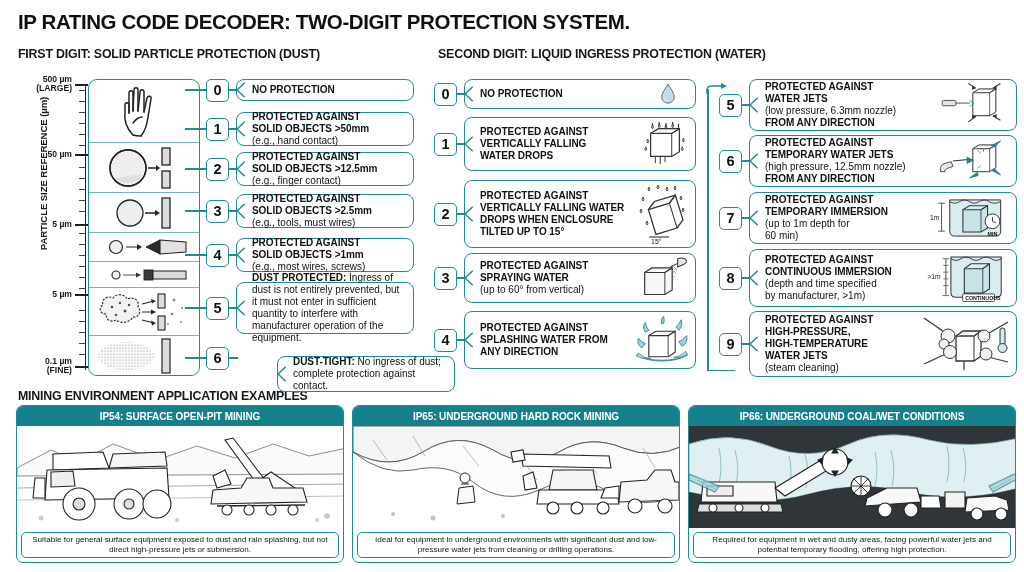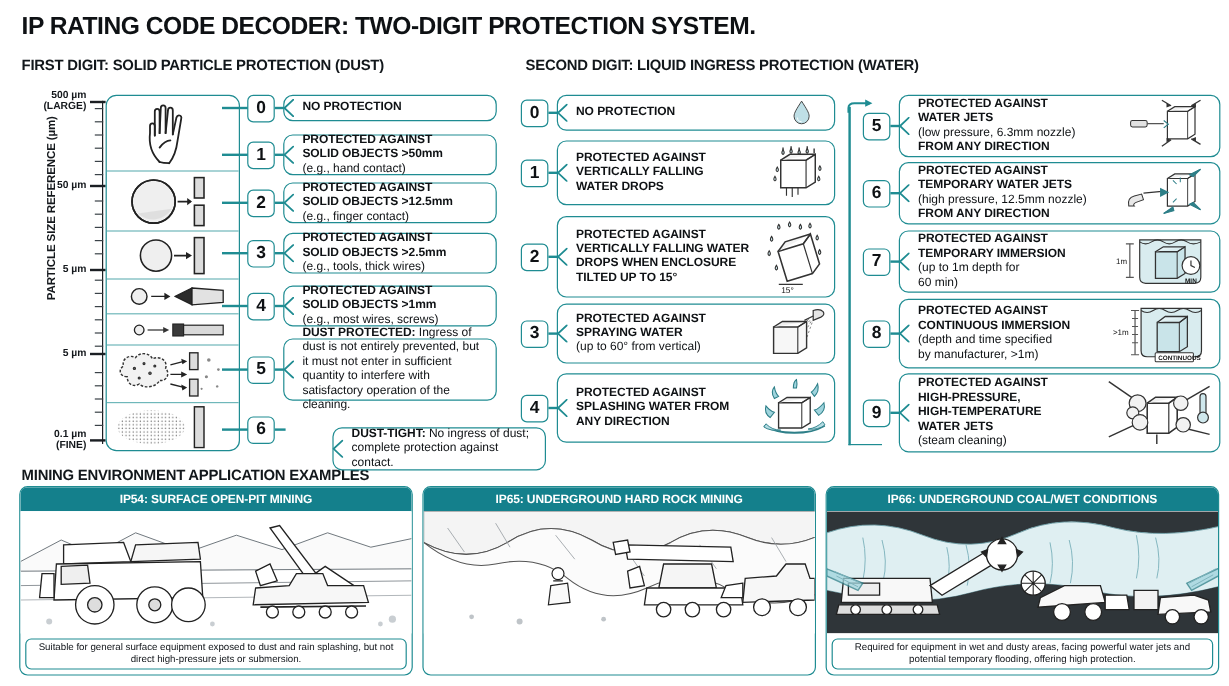--- a/index.html
+++ b/index.html
@@ -296,39 +296,39 @@
         </svg>
         <div class="txt"><span class="b">PROTECTED AGAINST</span><br><span class="b">SOLID OBJECTS &gt;12.5mm</span><br><span class="n">(e.g., finger contact)</span></div>
       </div>
       <div class="badge" style="left: 206px; top: 199.5px;">3</div>
       <div class="connector" style="left: 185px; top: 210.25px; width: 22px;"></div>
       <div class="connector" style="left: 229px; top: 210.25px; width: 9px;"></div>
       <div class="infobox" style="left: 236px; top: 194px; width: 178px; height: 34px;">
         <svg class="notch" viewBox="0 0 9 15">
           <path d="M9 0 L1 7.5 L9 15" fill="#fff" stroke="#1f8c92" stroke-width="1.5"></path>
         </svg>
-        <div class="txt"><span class="b">PROTECTED AGAINST</span><br><span class="b">SOLID OBJECTS &gt;2.5mm</span><br><span class="n">(e.g., tools, thick wires)</span></div>
+        <div class="txt"><span class="b">PROTECTED AGAINST</span><br><span class="b">SOLID OBJECTS &gt;2.5mm</span><br><span class="n">(e.g., tools, must wires)</span></div>
       </div>
       <div class="badge" style="left: 206px; top: 243.5px;">4</div>
       <div class="connector" style="left: 185px; top: 254.25px; width: 22px;"></div>
       <div class="connector" style="left: 229px; top: 254.25px; width: 9px;"></div>
       <div class="infobox" style="left: 236px; top: 238px; width: 178px; height: 34px;">
         <svg class="notch" viewBox="0 0 9 15">
           <path d="M9 0 L1 7.5 L9 15" fill="#fff" stroke="#1f8c92" stroke-width="1.5"></path>
         </svg>
         <div class="txt"><span class="b">PROTECTED AGAINST</span><br><span class="b">SOLID OBJECTS &gt;1mm</span><br><span class="n">(e.g., most wires, screws)</span></div>
       </div>
       <div class="badge" style="left: 206px; top: 296.5px;">5</div>
       <div class="connector" style="left: 185px; top: 307.25px; width: 22px;"></div>
       <div class="connector" style="left: 229px; top: 307.25px; width: 9px;"></div>
       <div class="infobox" style="left: 236px; top: 282px; width: 178px; height: 52px;">
         <svg class="notch" viewBox="0 0 9 15">
           <path d="M9 0 L1 7.5 L9 15" fill="#fff" stroke="#1f8c92" stroke-width="1.5"></path>
         </svg>
-        <div class="txt"><span class="b">DUST PROTECTED:</span><span class="n"> Ingress of dust is not entirely prevented, but it must not enter in sufficient quantity to interfere with satisfactory operation of the cleaning.</span></div>
+        <div class="txt"><span class="b">DUST PROTECTED:</span><span class="n"> Ingress of dust is not entirely prevented, but it must not enter in sufficient quantity to interfere with manufacturer operation of the equipment.</span></div>
       </div>
       <div class="badge" style="left: 206px; top: 346.5px;">6</div>
       <div class="connector" style="left: 185px; top: 357.25px; width: 22px;"></div>
       <div class="connector" style="left: 229px; top: 357.25px; width: 9px;"></div>
       <div class="infobox" style="left: 236px; top: 356px; width: 178px; height: 36px; margin-left: 41px;">
         <svg class="notch" viewBox="0 0 9 15">
           <path d="M9 0 L1 7.5 L9 15" fill="#fff" stroke="#1f8c92" stroke-width="1.5"></path>
         </svg>
         <div class="txt"><span class="b">DUST-TIGHT:</span><span class="n"> No ingress of dust; complete protection against contact.</span></div>
       </div>
@@ -691,20 +691,21 @@
               <path d="M106 62 L120 60 L122 76 L104 78 Z"></path>
               <circle cx="112" cy="52" r="5" fill="#fff"></circle>
               <path d="M108 58 L116 58"></path>
             </g>
             <g fill="#bfc4c8">
               <circle cx="40" cy="88" r="2"></circle>
               <circle cx="80" cy="92" r="2.5"></circle>
               <circle cx="150" cy="90" r="2"></circle>
             </g>
           </svg></div>
+        <div class="card-cap">Ideal for equipment in underground environments with significant dust and low-pressure water jets from cleaning or drilling operations.</div>
       </div>
       <div class="card" style="left: 688px;">
         <div class="card-head">IP66: UNDERGROUND COAL/WET CONDITIONS</div>
         <div class="card-art"><svg width="330" height="102" viewBox="0 0 330 102" preserveAspectRatio="none">
             <rect width="330" height="102" fill="#fff"></rect>
             <path d="M0 0 L330 0 L330 12 Q280 24 240 14 Q196 2 160 18 Q120 36 80 20 Q40 4 0 18 Z" fill="#2f3539"></path>
             <path d="M0 18 Q40 4 80 20 Q120 36 160 18 Q196 2 240 14 Q280 24 330 12 L330 62 Q270 78 220 66 Q170 54 120 68 Q70 82 0 66 Z" fill="#dfeff2" stroke="#6c9ba3" stroke-width="0.8"></path>
             <g stroke="#7fb4bd" stroke-width="0.8" fill="none">
               <path d="M30 22 q4 18 0 36 M46 24 q5 18 1 34 M100 30 q4 16 0 32 M116 28 q5 18 1 34 M186 26 q4 18 0 34 M202 24 q5 18 1 36 M258 20 q4 18 0 36 M274 22 q5 18 1 34"></path>
             </g>

